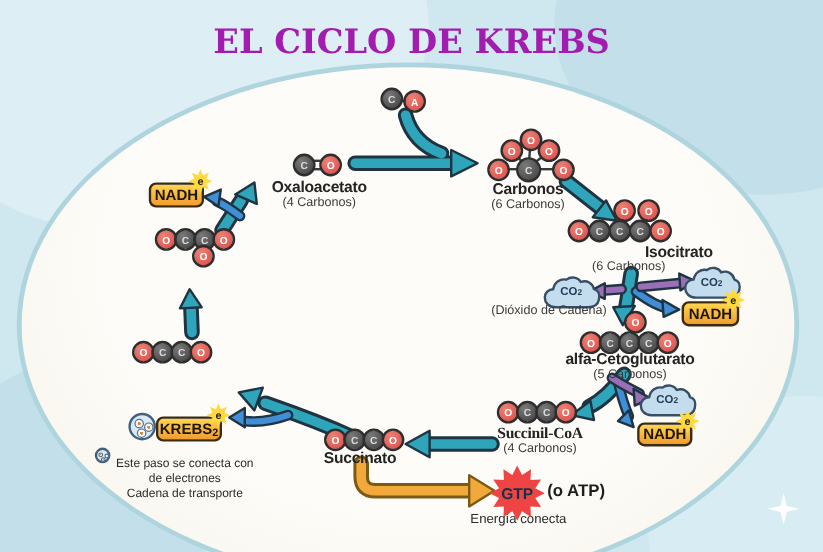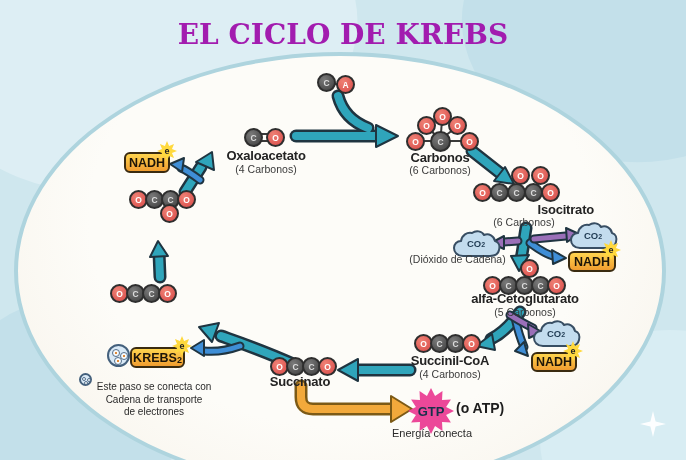--- a/index.html
+++ b/index.html
@@ -27,21 +27,21 @@
   .atom.oxygen{background:radial-gradient(circle at 35% 30%, #ef8074, #d84b49);color:#fff;}
   .atom.big{width:21px;height:21px;}
   .badge{position:absolute;display:flex;align-items:center;justify-content:center;z-index:4;
     border:2px solid #3a2b10;border-radius:6px;box-sizing:border-box;
     background:linear-gradient(180deg,#ffd44e,#f09d30);
     font-weight:bold;font-size:12.5px;color:#1d1508;}
   .badge .sub2{font-size:9px;margin-top:5px;}
   .estar{position:absolute;width:20px;height:20px;background:#ffd93e;z-index:5;
     clip-path:polygon(100% 50%,74.9% 60.3%,85.4% 85.4%,60.3% 74.9%,50% 100%,39.7% 74.9%,14.6% 85.4%,25.1% 60.3%,0% 50%,25.1% 39.7%,14.6% 14.6%,39.7% 25.1%,50% 0%,60.3% 25.1%,85.4% 14.6%,74.9% 39.7%);
     display:flex;align-items:center;justify-content:center;font-size:9px;font-weight:bold;color:#222;}
-  .gtpstar{position:absolute;left:408px;top:388px;width:46px;height:46px;background:#ec4899;z-index:4;
+  .gtpstar{position:absolute;left:408px;top:388px;width:46px;height:46px;background:#ef4444;z-index:4;
     clip-path:polygon(100% 50%,82.8% 58.8%,93.3% 75%,74% 74%,75% 93.3%,58.8% 82.8%,50% 100%,41.2% 82.8%,25% 93.3%,26% 74%,6.7% 75%,17.2% 58.8%,0% 50%,17.2% 41.2%,6.7% 25%,26% 26%,25% 6.7%,41.2% 17.2%,50% 0%,58.8% 17.2%,75% 6.7%,74% 26%,93.3% 25%,82.8% 41.2%);
     display:flex;align-items:center;justify-content:center;font-weight:bold;font-size:13px;color:#16324a;}
   .gtp-alt{position:absolute;left:456px;top:400px;font-weight:bold;font-size:14px;color:#1d1d1d;z-index:3;}
   .energy{position:absolute;left:372px;top:427px;width:120px;text-align:center;font-size:11px;color:#2a2a2a;z-index:3;}
   .cloudtxt{position:absolute;width:30px;text-align:center;font-size:9.5px;font-weight:bold;color:#1f3a52;z-index:4;}
   .co2sub{font-size:7px;}
   .dioxido{position:absolute;left:395px;top:253px;width:125px;text-align:center;font-size:10.5px;color:#3a3a3a;z-index:3;}
   .note{position:absolute;left:88px;top:381px;width:132px;text-align:center;font-size:10px;line-height:12.5px;color:#2a2a2a;z-index:3;}
   .eicon{position:absolute;border-radius:50%;background:#d9e9f6;border:2px solid #44607c;box-sizing:border-box;z-index:4;}
   .eicon span{position:absolute;border-radius:50%;background:radial-gradient(circle,#de8a3a 28%,#f7fafc 34%);border:1px solid #55708c;box-sizing:border-box;}
@@ -226,21 +226,21 @@
     </div>
 
   <div class="lbl" style="left:196px;top:148px;width:140px;">Oxaloacetato</div>
   <div class="sub" style="left:196px;top:163px;width:140px;">(4 Carbonos)</div>
   <div class="lbl" style="left:370px;top:150px;width:140px;">Carbonos</div>
   <div class="sub" style="left:370px;top:164px;width:140px;">(6 Carbonos)</div>
   <div class="lbl" style="left:454px;top:202px;width:140px;text-align:right;">Isocitrato</div>
   <div class="sub" style="left:454px;top:216px;width:140px;">(6 Carbonos)</div>
   <div class="lbl" style="left:445px;top:291px;width:160px;">alfa-Cetoglutarato</div>
   <div class="sub" style="left:445px;top:306px;width:160px;">(5 Carbonos)</div>
-  <div class="lbl" style="left:380px;top:353px;width:140px;">Succinil-CoA</div>
+  <div class="lbl" style="left:380px;top:353px;width:140px;font-family:Liberation Serif, serif;">Succinil-CoA</div>
   <div class="sub" style="left:380px;top:368px;width:140px;">(4 Carbonos)</div>
   <div class="lbl" style="left:230px;top:374px;width:140px;">Succinato</div>
 
   <div class="badge" style="left:124px;top:152px;width:46px;height:21px;">NADH</div>
   <div class="estar" style="left:157px;top:141px;">e</div>
   <div class="badge" style="left:568px;top:251px;width:48px;height:21px;">NADH</div>
   <div class="estar" style="left:601px;top:240px;">e</div>
   <div class="badge" style="left:531px;top:352px;width:46px;height:20px;">NADH</div>
   <div class="estar" style="left:563px;top:341px;">e</div>
   <div class="badge" style="left:130px;top:347px;width:55px;height:21px;">
@@ -254,20 +254,20 @@
     <span style="left:11px;top:6px;width:8px;height:8px;"></span>
     <span style="left:5px;top:11px;width:8px;height:8px;"></span>
   </div>
   <div class="eicon" style="left:79px;top:373px;width:13px;height:13px;">
     <span style="left:1px;top:2px;width:4px;height:4px;"></span>
     <span style="left:6px;top:3px;width:4px;height:4px;"></span>
     <span style="left:3px;top:6px;width:4px;height:4px;"></span>
   </div>
   <div class="note">
     <div>Este paso se conecta con</div>
+    <div>de electrones</div>
     <div>Cadena de transporte</div>
-    <div>de electrones</div>
   </div>
 
   <div class="gtpstar">GTP</div>
   <div class="gtp-alt">(o ATP)</div>
   <div class="energy">Energía conecta</div>
 </div>
 
 </body></html>

